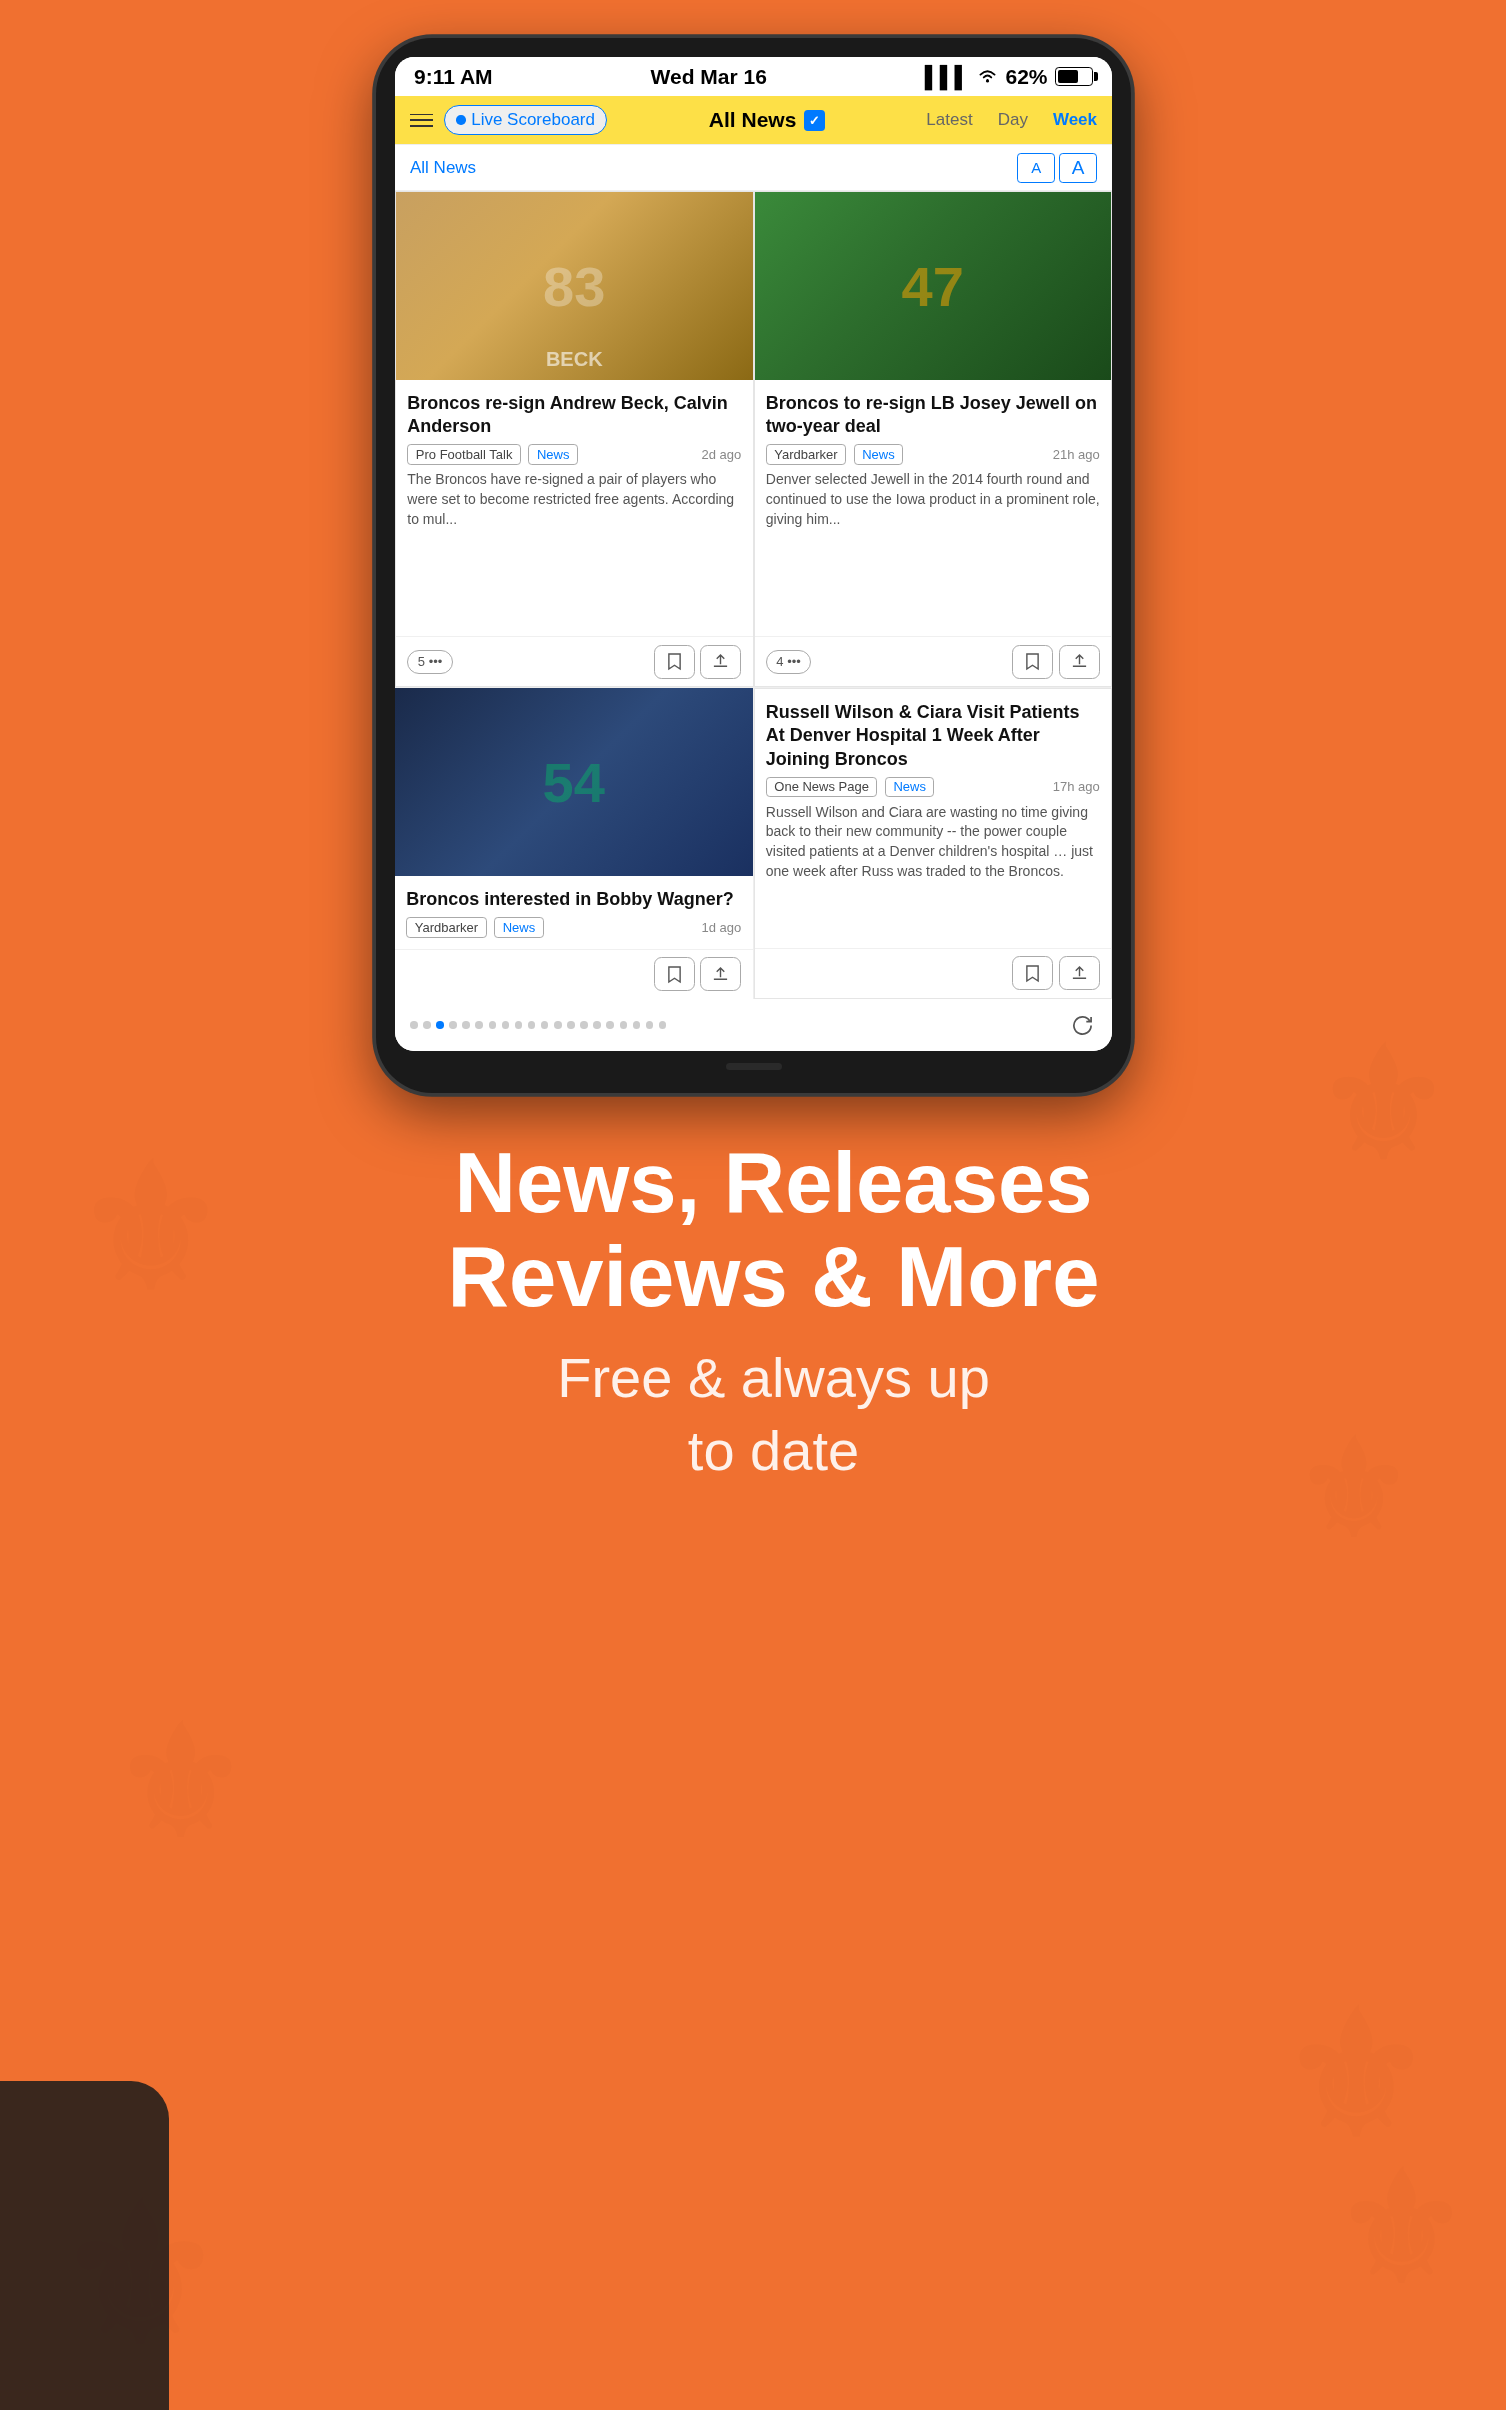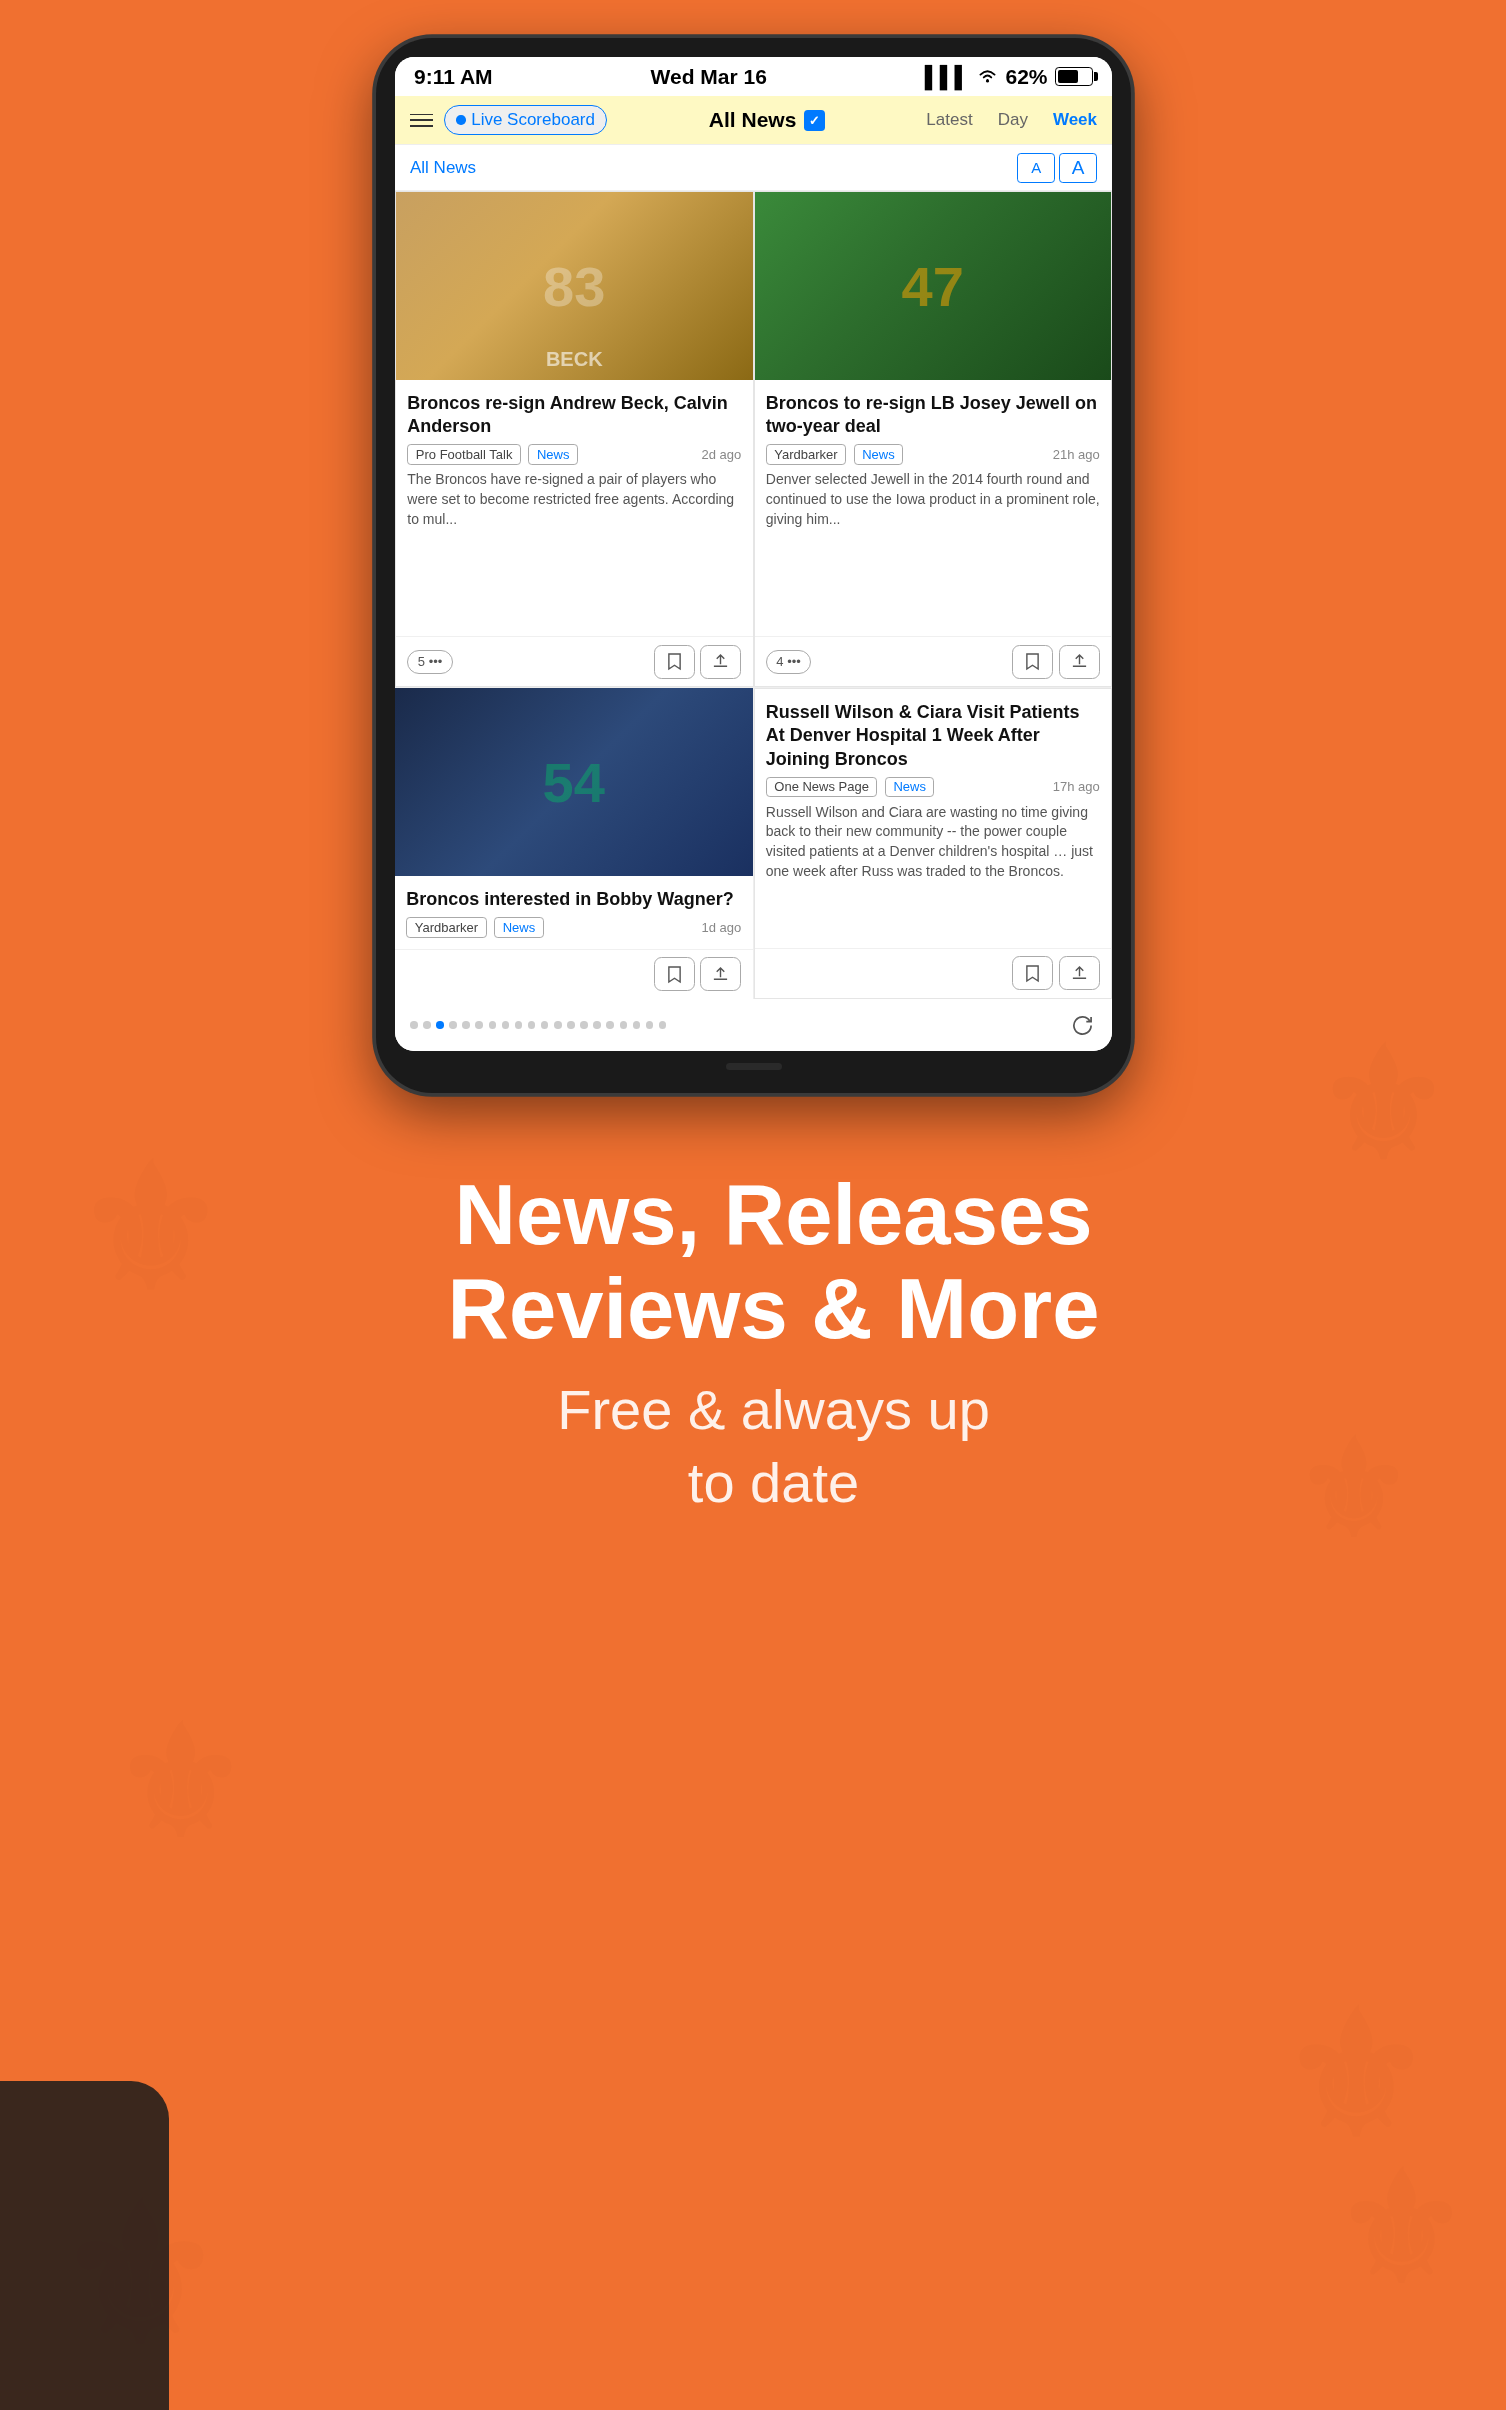--- a/index.html
+++ b/index.html
@@ -87,21 +87,21 @@
       width: 3.8px;
       height: 9.4px;
       background: #000;
       border-radius: 0 1.9px 1.9px 0;
       position: absolute;
       right: -5.6px;
     }
 
     
     .top-nav {
-      background: #fef9c3;
+      background: #fde047;
       display: flex;
       align-items: center;
       padding: 9.4px 15px;
       border-bottom: 0.9px solid #eee;
       gap: 11.3px;
     }
     .hamburger {
       display: flex;
       flex-direction: column;
       gap: 3.8px;
@@ -408,21 +408,21 @@
       height: 7.5px;
       background: #2a2a2a;
       border-radius: 3.8px;
       margin: 11.3px auto 3.8px;
     }
 
     
     .bottom-section {
       position: relative;
       z-index: 1;
-      padding: 75px 38px 94px;
+      padding: 43px 38px 94px;
       text-align: center;
       margin-left: 40px;
     }
 
     .main-headline {
       font-size: 85px;
       font-weight: 900;
       color: #fff;
       line-height: 1.1;
       margin-bottom: 19px;

